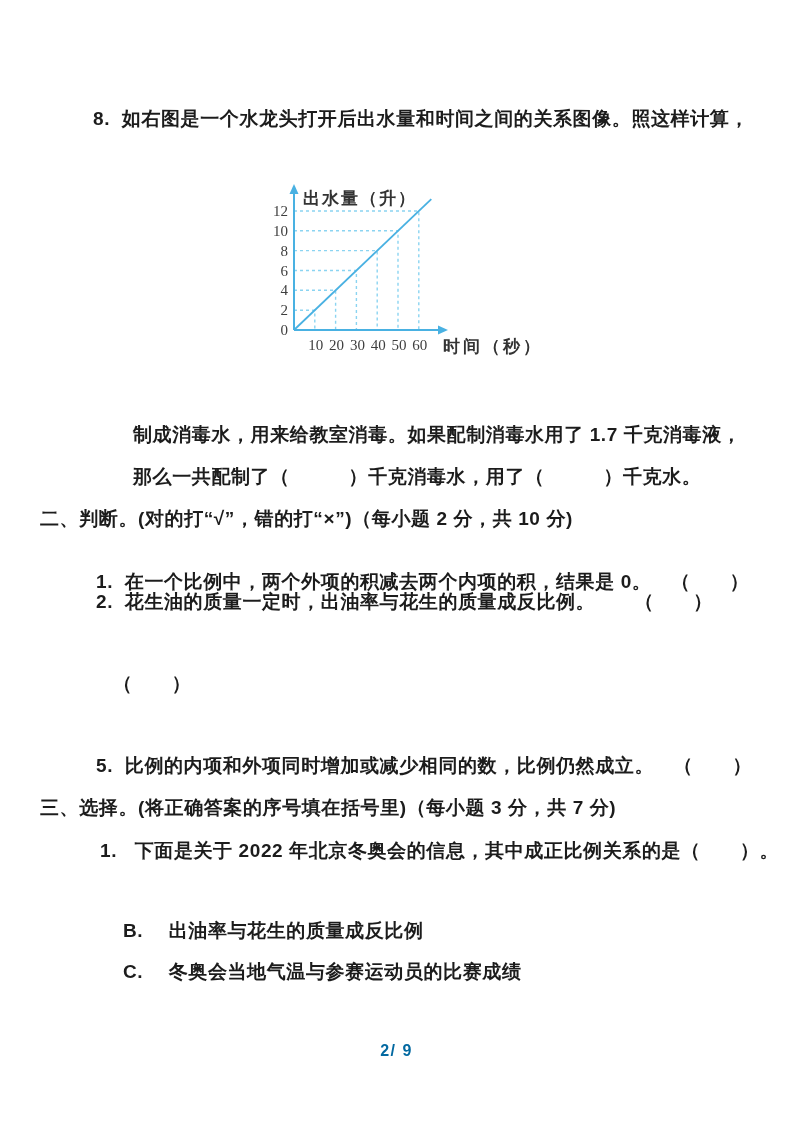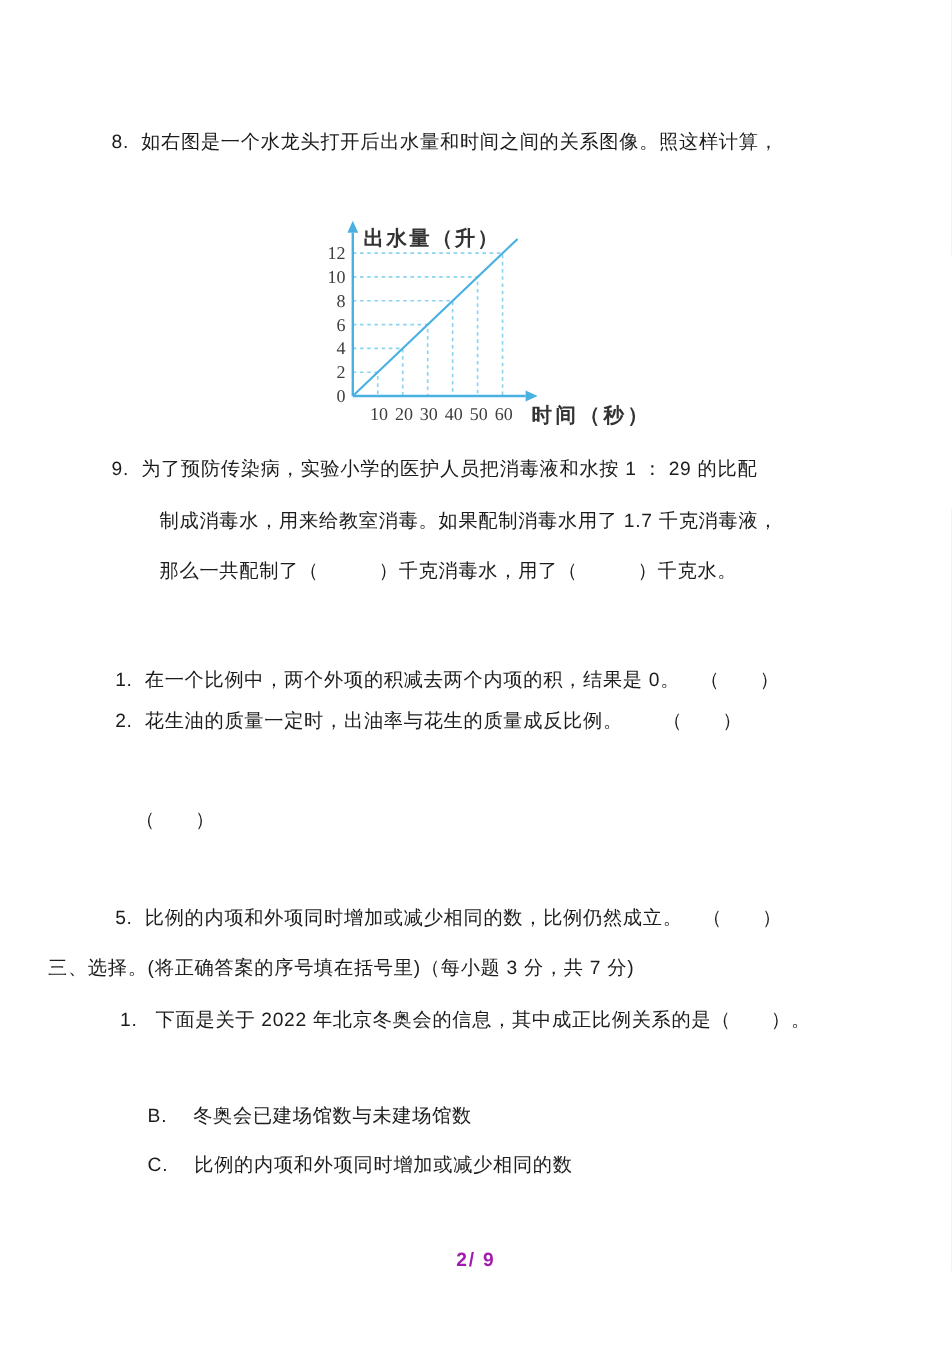--- a/index.html
+++ b/index.html
@@ -6,43 +6,43 @@
   .page{
     position:relative;
     width:793px;height:1122px;
     background:#ffffff;
     overflow:hidden;
     font-family:"Liberation Sans","DejaVu Sans",sans-serif;
     color:#1c1c1c;
   }
   .ln{
     position:absolute;
-    font-size:16px;
+    font-size:19px;
     line-height:24px;
-    font-weight:400;
+    font-weight:700;
     letter-spacing:0.6px;
     white-space:pre;
   }
   .chart{
     position:absolute;
     left:250px;top:178px;
     width:300px;height:196px;
   }
   .chart svg{display:block;width:300px;height:196px;}
   .chart text{
     font-family:"Liberation Serif","DejaVu Serif",serif;
   }
   .pageno{
     position:absolute;
     left:0;right:0;top:1042px;
     text-align:center;
     font-size:16px;
     font-weight:700;
     letter-spacing:1.5px;
-    color:#a21caf;
+    color:#0369a1;
   }
 </style>
 </head>
 <body>
 
 <div class="page">
 
   <div class="ln" style="left:93px;top:107px">8.  如右图是一个水龙头打开后出水量和时间之间的关系图像。照这样计算，</div>
 
   <div class="chart">
@@ -69,29 +69,29 @@
         <text x="86.6" y="172" text-anchor="middle" font-size="15" fill="#3e3e3e">20</text>
         <text x="107.4" y="172" text-anchor="middle" font-size="15" fill="#3e3e3e">30</text>
         <text x="128.2" y="172" text-anchor="middle" font-size="15" fill="#3e3e3e">40</text>
         <text x="149" y="172" text-anchor="middle" font-size="15" fill="#3e3e3e">50</text>
         <text x="169.8" y="172" text-anchor="middle" font-size="15" fill="#3e3e3e">60</text>
         <text x="53" y="26" font-size="17" letter-spacing="2" font-weight="600" fill="#333333">出水量（升）</text>
         <text x="193" y="174" font-size="17" letter-spacing="3" font-weight="600" fill="#333333">时间（秒）</text>
       </svg>
   </div>
 
-  <div class="ln" style="left:93px;top:380px">9.  为了预防传染病，实验小学的医护人员把消毒液和水按 1 ： 29 的比配</div>
   <div class="ln" style="left:133px;top:423px">制成消毒水，用来给教室消毒。如果配制消毒水用了 1.7 千克消毒液，</div>
   <div class="ln" style="left:133px;top:465px">那么一共配制了（　　　）千克消毒水，用了（　　　）千克水。</div>
 
-  <div class="ln" style="left:96px;top:556px">1.  在一个比例中，两个外项的积减去两个内项的积，结果是 0。　（　　）</div>
+  <div class="ln" style="left:40px;top:507px">二、判断。(对的打“√”，错的打“×”)（每小题 2 分，共 10 分)</div>
+  <div class="ln" style="left:96px;top:570px">1.  在一个比例中，两个外项的积减去两个内项的积，结果是 0。　（　　）</div>
   <div class="ln" style="left:96px;top:590px">2.  花生油的质量一定时，出油率与花生的质量成反比例。　　（　　）</div>
   <div class="ln" style="left:113px;top:672px">（　　）</div>
   <div class="ln" style="left:96px;top:754px">5.  比例的内项和外项同时增加或减少相同的数，比例仍然成立。　（　　）</div>
 
   <div class="ln" style="left:40px;top:796px">三、选择。(将正确答案的序号填在括号里)（每小题 3 分，共 7 分)</div>
   <div class="ln" style="left:100px;top:839px">1.   下面是关于 2022 年北京冬奥会的信息，其中成正比例关系的是（　　）。</div>
-  <div class="ln" style="left:123px;top:919px">B.　 冬奥会已建场馆数与未建场馆数</div>
-  <div class="ln" style="left:123px;top:960px">C.　 比例的内项和外项同时增加或减少相同的数</div>
+  <div class="ln" style="left:123px;top:919px">B.　 出油率与花生的质量成反比例</div>
+  <div class="ln" style="left:123px;top:960px">C.　 冬奥会当地气温与参赛运动员的比赛成绩</div>
 
   <div class="pageno">2/ 9</div>
 
 </div>
 
 </body></html>

